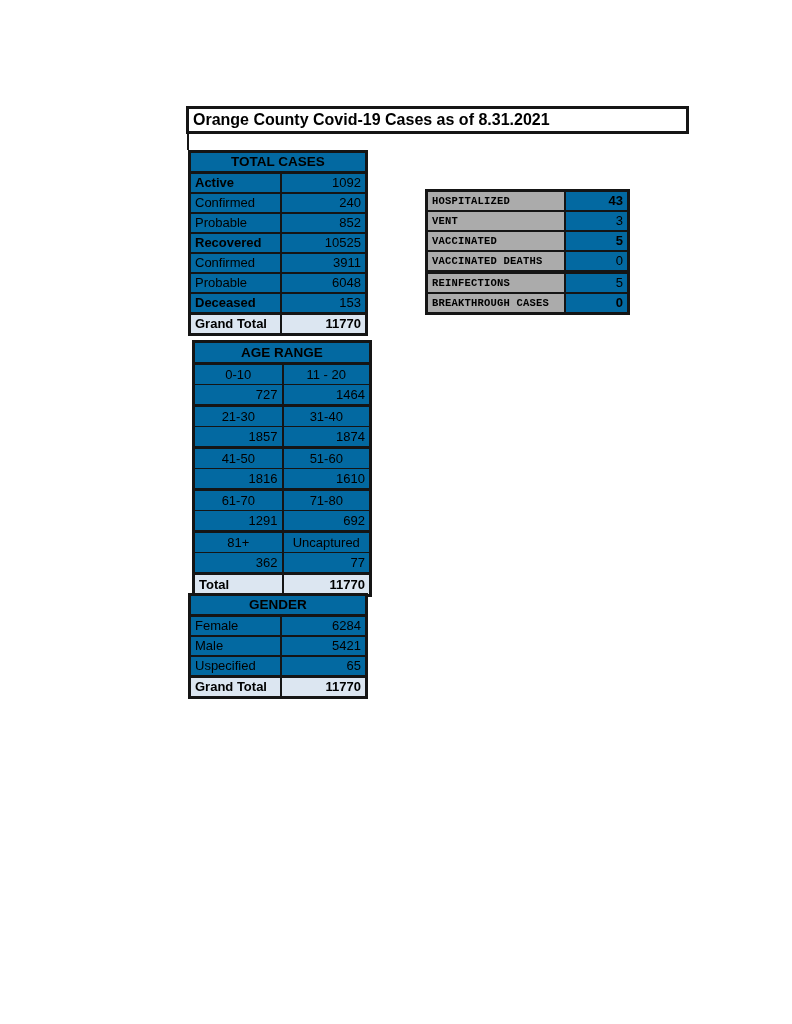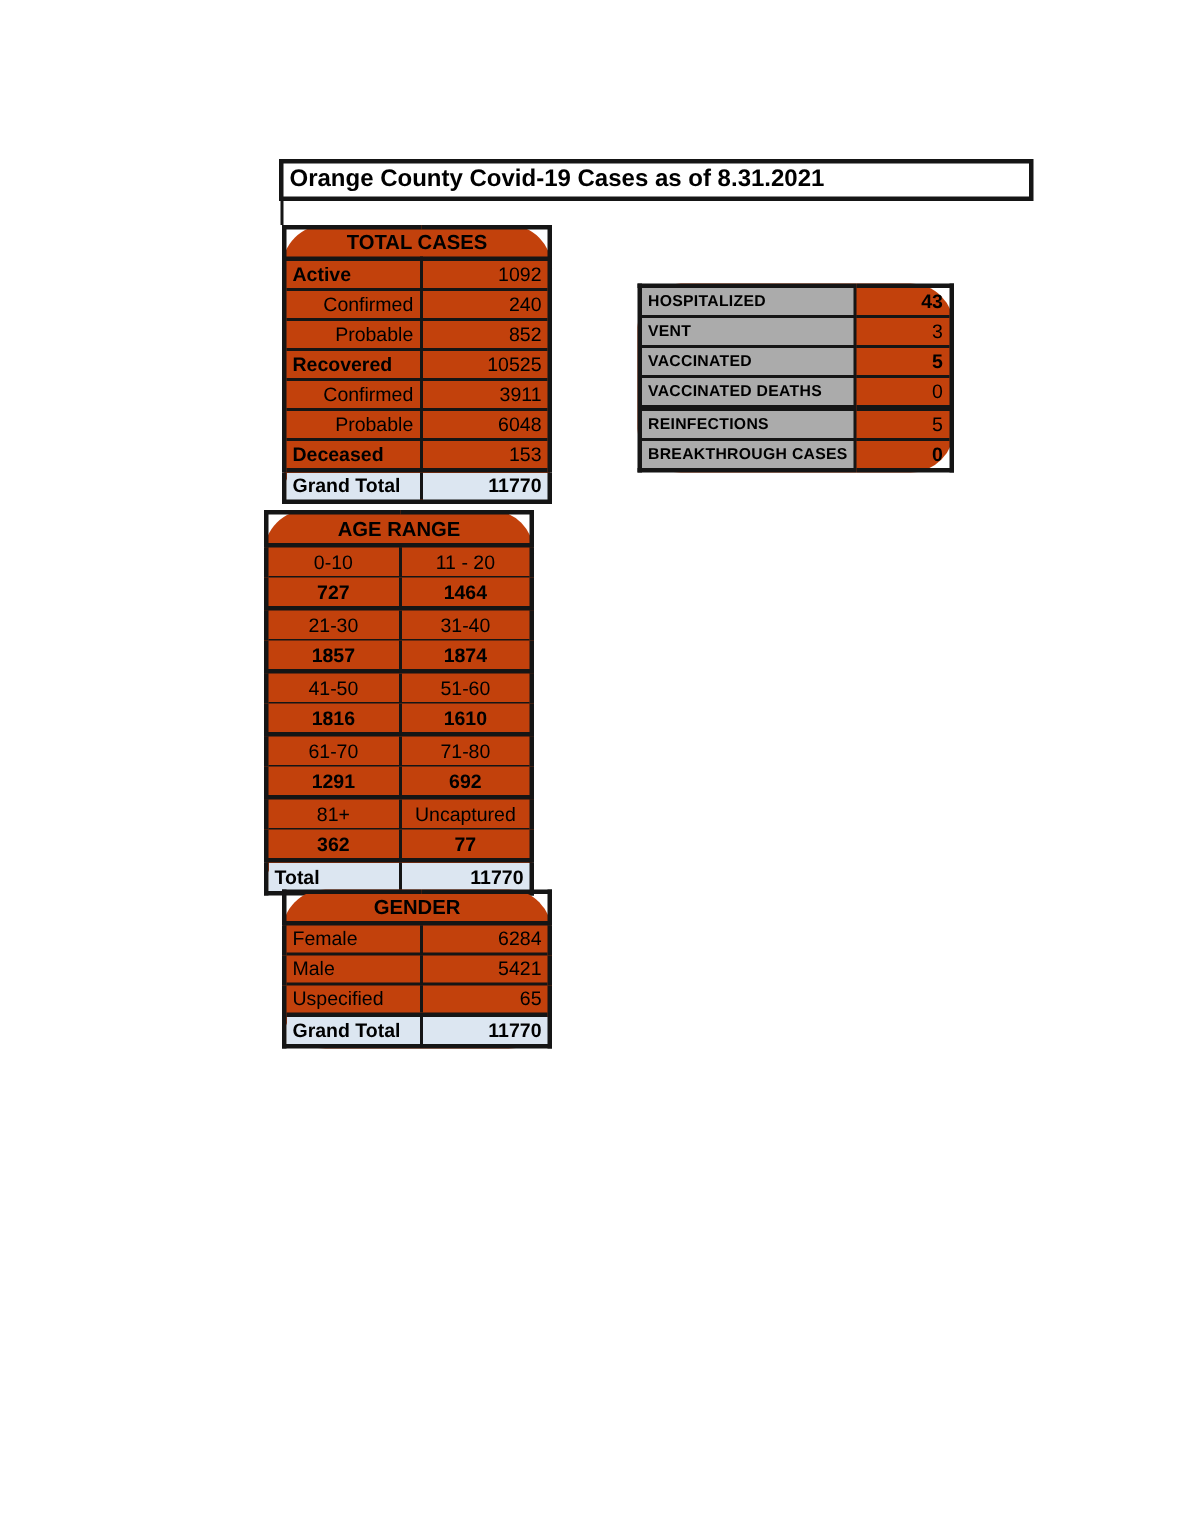--- a/index.html
+++ b/index.html
@@ -17,51 +17,51 @@
   .title-box{
     position:absolute;left:186px;top:106px;width:503px;height:28px;
     border:3px solid var(--ink);background:#fff;
     display:flex;align-items:center;padding-left:4px;
     font-size:16px;font-weight:bold;letter-spacing:0px;
   }
   .connector{
     position:absolute;left:187px;top:134px;width:2px;height:16px;background:var(--ink);
   }
   
-  table{border-collapse:collapse;table-layout:fixed;position:absolute;background:#c2410c;border-radius:29px;}
+  table{border-collapse:collapse;table-layout:fixed;position:absolute;background:#0369a1;}
   td{
     border:2px solid var(--ink);height:16px;line-height:16px;
     font-size:13px;padding:1px 4px;white-space:nowrap;overflow:hidden;
   }
   td.hdr{font-weight:bold;text-align:center;border-width:3px;font-size:13.5px;}
   
   #total-cases{left:188px;top:150px;}
   #total-cases col.c1{width:91px;} #total-cases col.c2{width:86px;}
   #total-cases tr.cat td.lab{font-weight:bold;text-align:left;}
-  #total-cases tr.sub td.lab{text-align:right;}
+  #total-cases tr.sub td.lab{text-align:left;}
   #total-cases td.val{text-align:right;}
   #total-cases tr.first td{border-top-width:3px;}
   #total-cases tr.total td{background:var(--total-blue);font-weight:bold;border-top-width:3px;border-bottom-width:3px;}
   #total-cases td.lft{border-left-width:3px;} #total-cases td.rgt{border-right-width:3px;padding-left:37px;}
   
   #stats{left:425px;top:189px;}
   #stats col.c1{width:138px;} #stats col.c2{width:64px;}
   #stats td.lab{background:var(--header-gray);font-weight:bold;font-size:10.5px;letter-spacing:0.2px;}
   #stats td.val{text-align:right;font-size:13px;}
   #stats tr.vbold td.val{font-weight:bold;}
   #stats tr.grp td{border-top-width:4px;}
   #stats tr:first-child td{border-top-width:3px;}
   #stats tr:last-child td{border-bottom-width:3px;}
-  #stats td.lft{border-left-width:3px;} #stats td.rgt{border-right-width:3px;}
-  
-  #age-range{left:176px;top:340px;}
+  #stats td.lft{border-left-width:3px;font-family:Liberation Mono, monospace;} #stats td.rgt{border-right-width:3px;}
+  
+  #age-range{left:192px;top:340px;}
   #age-range col.c1{width:89px;} #age-range col.c2{width:88px;}
   #age-range td{height:17px;line-height:17px;text-align:center;}
   #age-range tr.lbl td{border-top-width:3px;border-bottom-width:1px;}
-  #age-range tr.val td{border-top-width:1px;border-bottom-width:3px;font-weight:bold;}
+  #age-range tr.val td{border-top-width:1px;border-bottom-width:3px;font-weight:normal;text-align:right;}
   #age-range tr.total td{background:var(--total-blue);font-weight:bold;border-top-width:3px;border-bottom-width:3px;}
   #age-range tr.total td.lab{text-align:left;}
   #age-range tr.total td.tv{text-align:right;}
   #age-range td.lft{border-left-width:3px;} #age-range td.rgt{border-right-width:3px;}
   
   #gender{left:188px;top:593px;}
   #gender col.c1{width:91px;} #gender col.c2{width:86px;}
   #gender td.lab{text-align:left;}
   #gender td.val{text-align:right;}
   #gender tr.first td{border-top-width:3px;}

